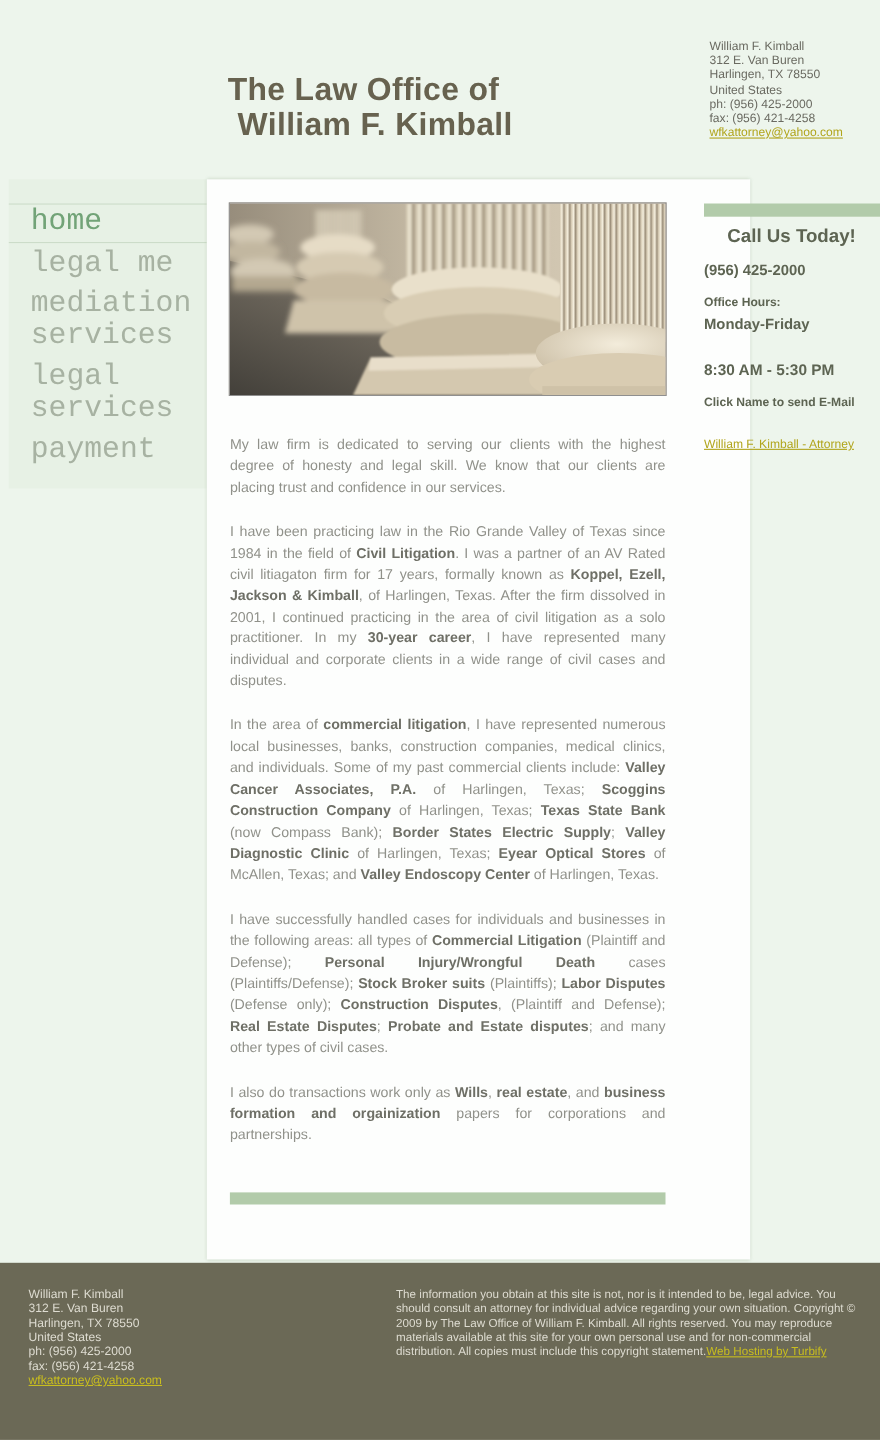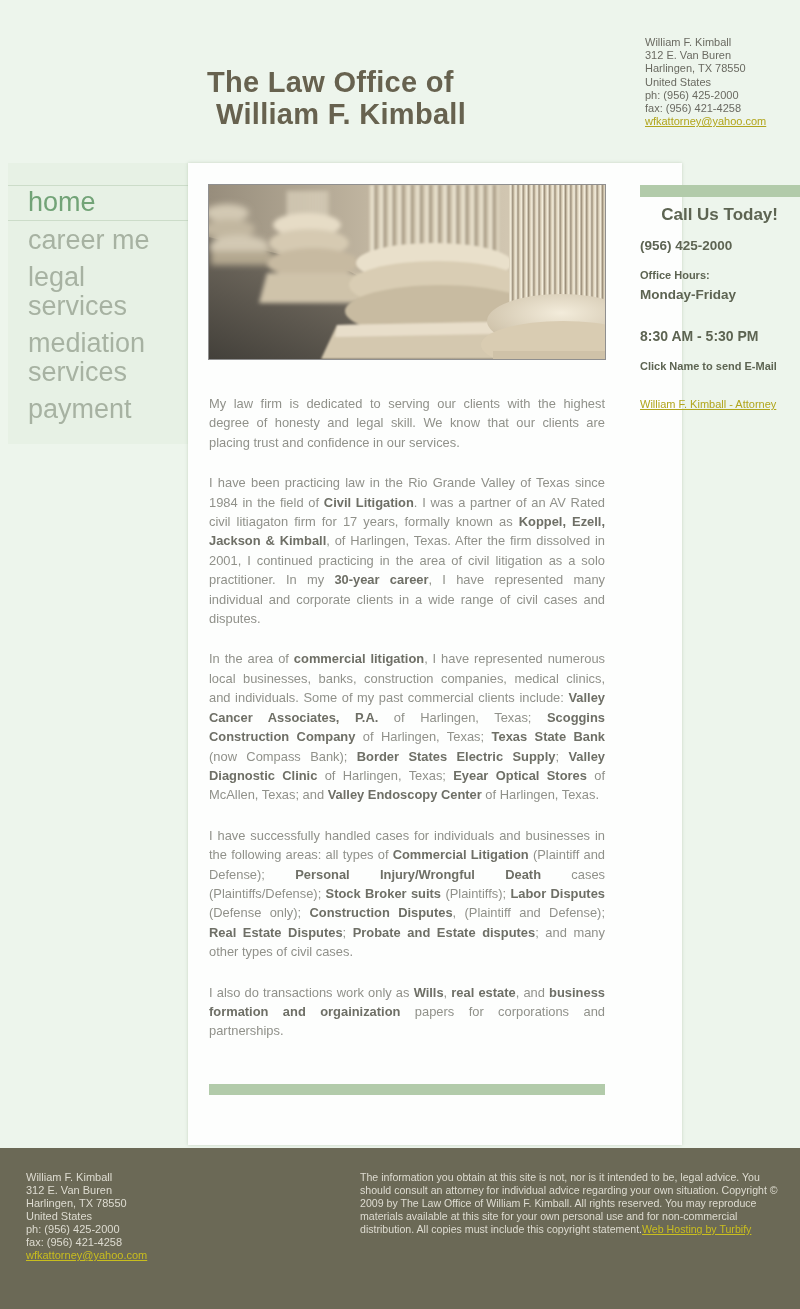--- a/index.html
+++ b/index.html
@@ -23,21 +23,21 @@
   }
   a.gold{color:var(--link-gold,#b1a51c);text-decoration:underline;cursor:pointer;}
 
   
   .nav-col{
     position:absolute;left:8px;top:163px;width:180px;
     background:#e7f1e5;padding:22px 0 14px 0;
   }
   ul.nav{
     list-style:none;margin:0;padding:0;
-    font-family:Liberation Sans, sans-serif;
+    font-family:Liberation Mono, monospace;
     font-size:27px;line-height:29px;color:#a7b2a2;
   }
   ul.nav li{padding:2px 0 3px 20px;margin-bottom:3px;cursor:pointer;}
   ul.nav li.active{
     color:var(--nav-active-green,#72a377);
     border-top:1px solid #ccdcc9;border-bottom:1px solid #ccdcc9;
   }
 
   
   .main-panel{
@@ -98,23 +98,23 @@
     <div>Harlingen, TX 78550</div>
     <div>United States</div>
     <div>ph: (956) 425-2000</div>
     <div>fax: (956) 421-4258</div>
     <a class="gold">wfkattorney@yahoo.com</a>
   </div>
 
   <div class="nav-col">
     <ul class="nav">
         <li class="active">home</li>
-        <li class="">career me</li>
+        <li class="">legal me</li>
+        <li class="">mediation services</li>
         <li class="">legal services</li>
-        <li class="">mediation services</li>
         <li class="">payment</li>
       </ul>
   </div>
 
   <div class="main-panel">
     <div class="photo">
       <svg viewBox="0 0 396 174" preserveAspectRatio="none">
         <defs>
           <linearGradient id="gBg" x1="0" y1="0" x2="1" y2="0">
             <stop offset="0" stop-color="#978d7c"></stop>

